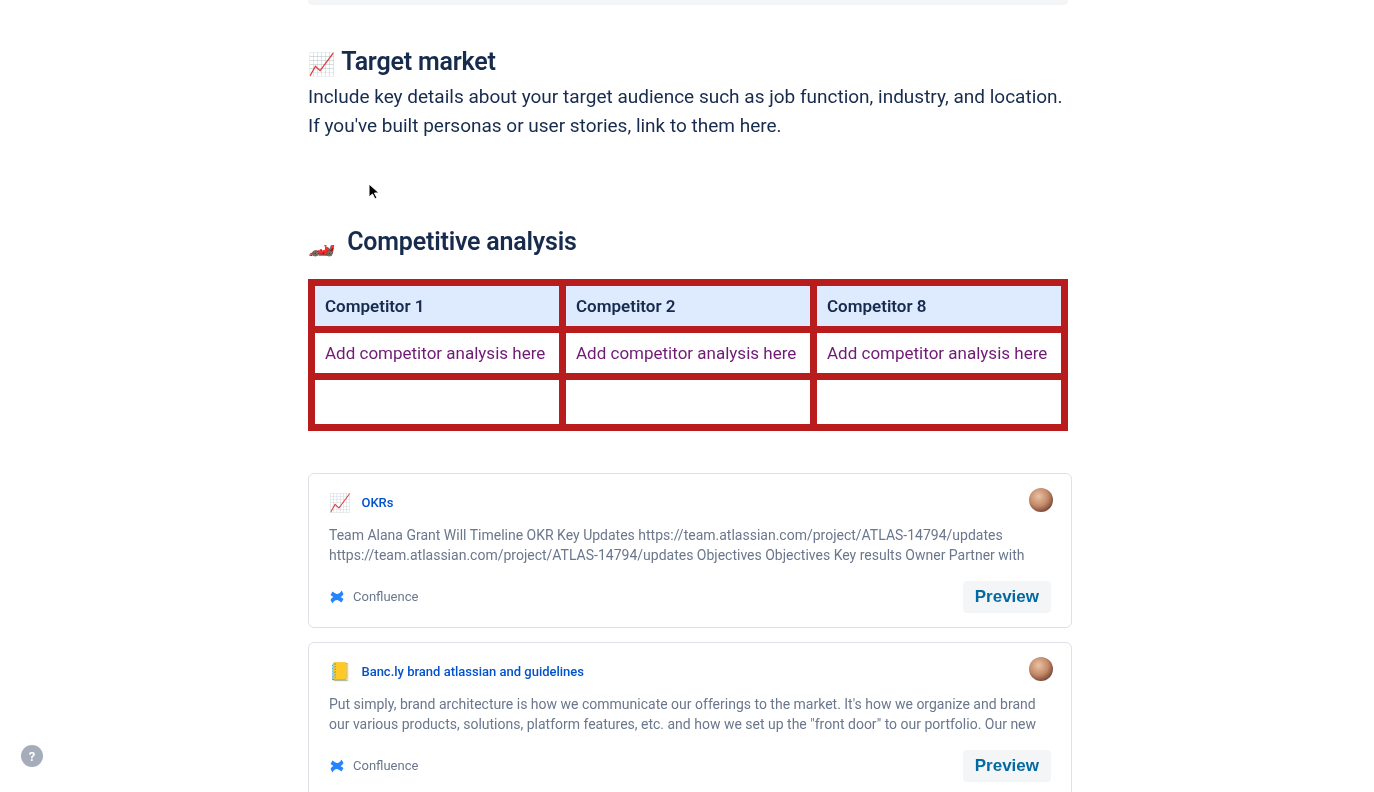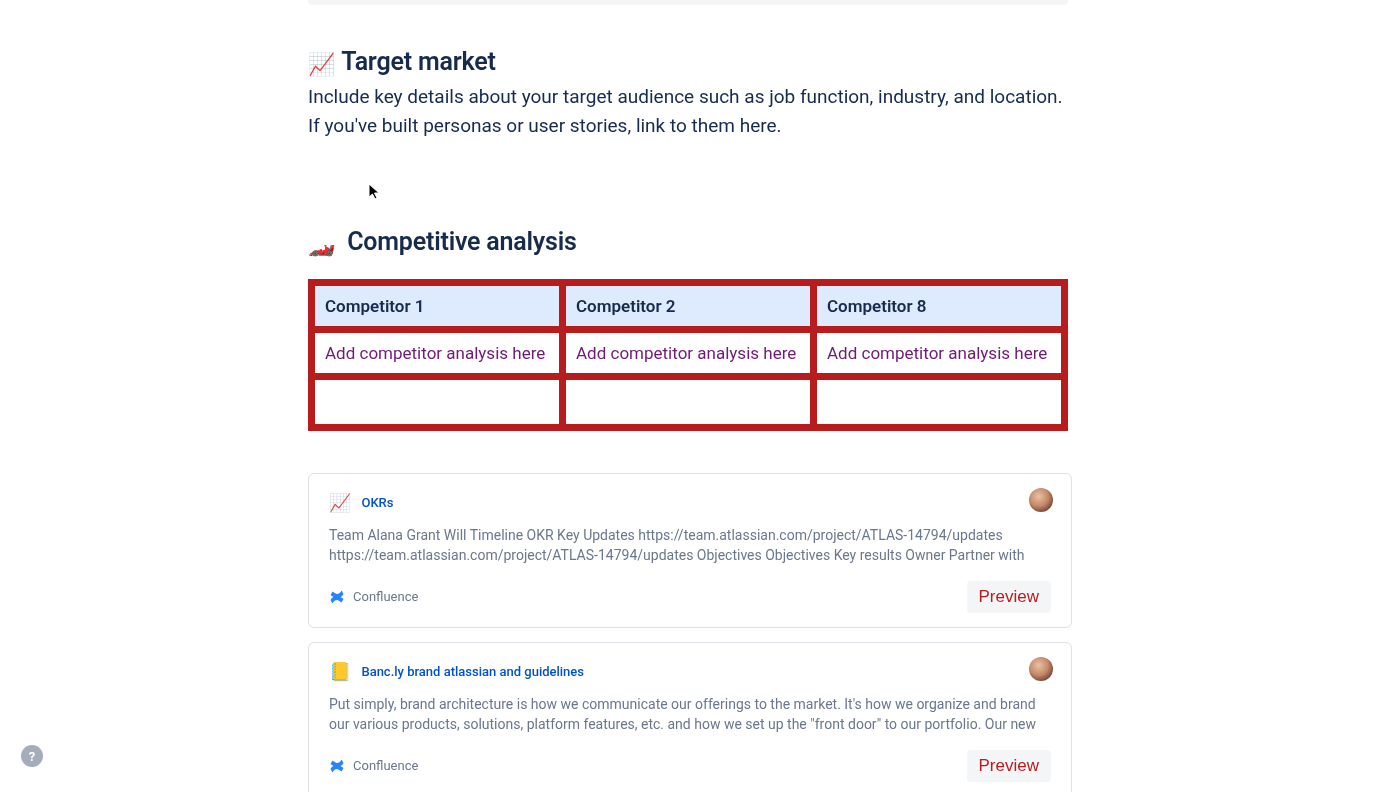--- a/index.html
+++ b/index.html
@@ -130,22 +130,22 @@
     width: 16px;
     height: 16px;
     display: inline-block;
   }
   .preview-btn {
     background: #F4F5F7;
     border: none;
     border-radius: 4px;
     padding: 6px 12px;
     font-size: 17px;
-    font-weight: 400;
-    color: #b91c1c;
+    font-weight: 700;
+    color: #0369a1;
     cursor: pointer;
   }
   .help-btn {
     position: absolute;
     left: 21px;
     bottom: 25px;
     width: 22px;
     height: 22px;
     border-radius: 50%;
     background: #A5ADBA;

